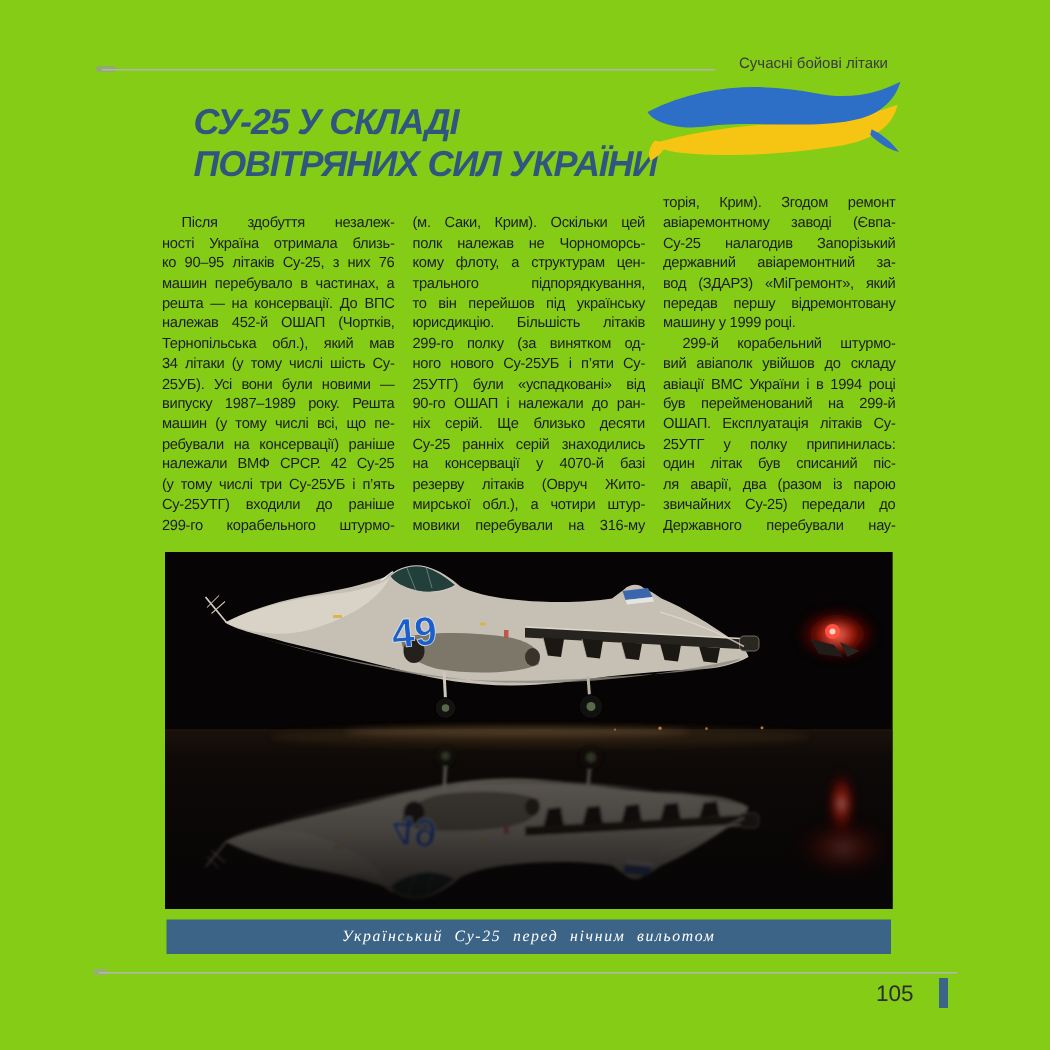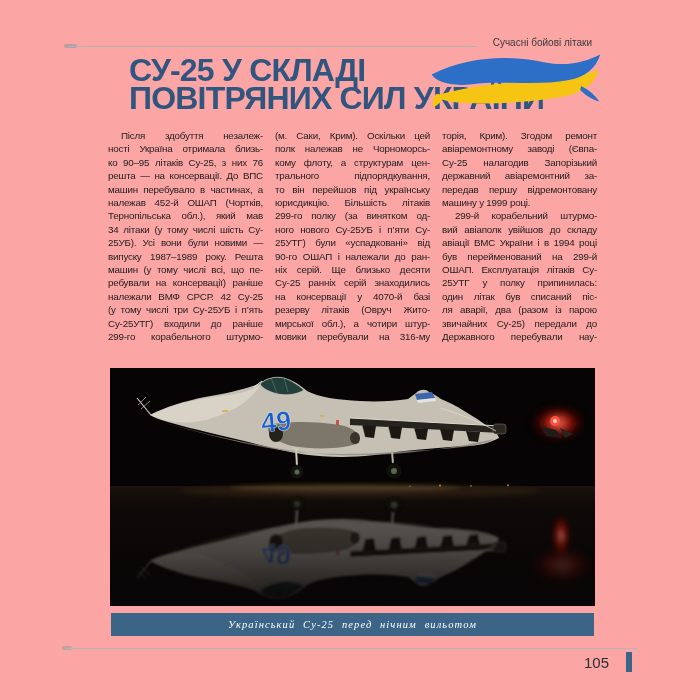--- a/index.html
+++ b/index.html
@@ -1,27 +1,27 @@
 <!DOCTYPE html>
 <html><head>
 <meta charset="utf-8">
 <style>
   html,body{margin:0;padding:0;background:#fff;}
-  .page{position:relative;width:700px;height:700px;background:#fca5a5;
+  .page{position:relative;width:700px;height:700px;background:#84cc16;
         font-family:"Liberation Sans",sans-serif;overflow:hidden;}
 
   
   .rh-line{position:absolute;left:68px;top:46px;width:409px;height:1px;background:#b3b3b3;}
   .rh-tick{position:absolute;left:64px;top:44px;width:13px;height:4px;background:#9a9a9a;border-radius:2px;opacity:.7;}
   .rh-text{position:absolute;left:480px;top:37px;width:112px;text-align:right;
            font-size:10px;color:#3a3a3a;letter-spacing:0;}
 
   
-  .title{position:absolute;left:129px;top:56px;font-size:32px;font-weight:bold;
-         color:#305680;line-height:28px;letter-spacing:-0.8px;}
+  .title{position:absolute;left:129px;top:68px;font-size:24px;font-weight:bold;
+         color:#305680;line-height:28px;letter-spacing:-0.8px;font-style:italic;}
   .title div{white-space:nowrap;}
 
   
   .flag{position:absolute;left:424px;top:48px;width:182px;height:80px;}
 
   
   .columns{position:absolute;left:108px;top:129px;width:489px;display:flex;gap:12px;align-items:flex-end;}
   .col{width:155px;}
   .tline{font-size:9.8px;line-height:13.4px;color:#1d1d1d;letter-spacing:-0.2px;
          text-align:justify;text-align-last:justify;}
@@ -68,22 +68,22 @@
                              C28,39 12,33 8,26 Z"></path>
     <path fill="#2d6ec6" d="M164,38 C172,42 178,47 183,54 C175,52 168,47 163,42 Z"></path>
   </svg>
 
   <div class="columns">
     <div class="col">
 
     <div class="tline indent">Після здобуття незалеж-</div>
         <div class="tline">ності Україна отримала близь-</div>
         <div class="tline">ко 90–95 літаків Су-25, з них 76</div>
+        <div class="tline">машин перебувало в частинах, а</div>
         <div class="tline">решта — на консервації. До ВПС</div>
-        <div class="tline">машин перебувало в частинах, а</div>
         <div class="tline">належав 452-й ОШАП (Чортків,</div>
         <div class="tline">Тернопільська обл.), який мав</div>
         <div class="tline">34 літаки (у тому числі шість Су-</div>
         <div class="tline">25УБ). Усі вони були новими —</div>
         <div class="tline">випуску 1987–1989 року. Решта</div>
         <div class="tline">машин (у тому числі всі, що пе-</div>
         <div class="tline">ребували на консервації) раніше</div>
         <div class="tline">належали ВМФ СРСР. 42 Су-25</div>
         <div class="tline">(у тому числі три Су-25УБ і п’ять</div>
         <div class="tline">Су-25УТГ) входили до раніше</div>
@@ -107,20 +107,21 @@
         <div class="tline">резерву літаків (Овруч Жито-</div>
         <div class="tline">мирської обл.), а чотири штур-</div>
         <div class="tline">мовики перебували на 316-му</div>
       </div>
     <div class="col">
 
     <div class="tline">торія, Крим). Згодом ремонт</div>
         <div class="tline">авіаремонтному заводі (Євпа-</div>
         <div class="tline">Су-25 налагодив Запорізький</div>
         <div class="tline">державний авіаремонтний за-</div>
+        <div class="tline">вод (ЗДАРЗ) «МіГремонт», який</div>
         <div class="tline">передав першу відремонтовану</div>
         <div class="tline end">машину у 1999 році.</div>
         <div class="tline indent">299-й корабельний штурмо-</div>
         <div class="tline">вий авіаполк увійшов до складу</div>
         <div class="tline">авіації ВМС України і в 1994 році</div>
         <div class="tline">був перейменований на 299-й</div>
         <div class="tline">ОШАП. Експлуатація літаків Су-</div>
         <div class="tline">25УТГ у полку припинилась:</div>
         <div class="tline">один літак був списаний піс-</div>
         <div class="tline">ля аварії, два (разом із парою</div>

